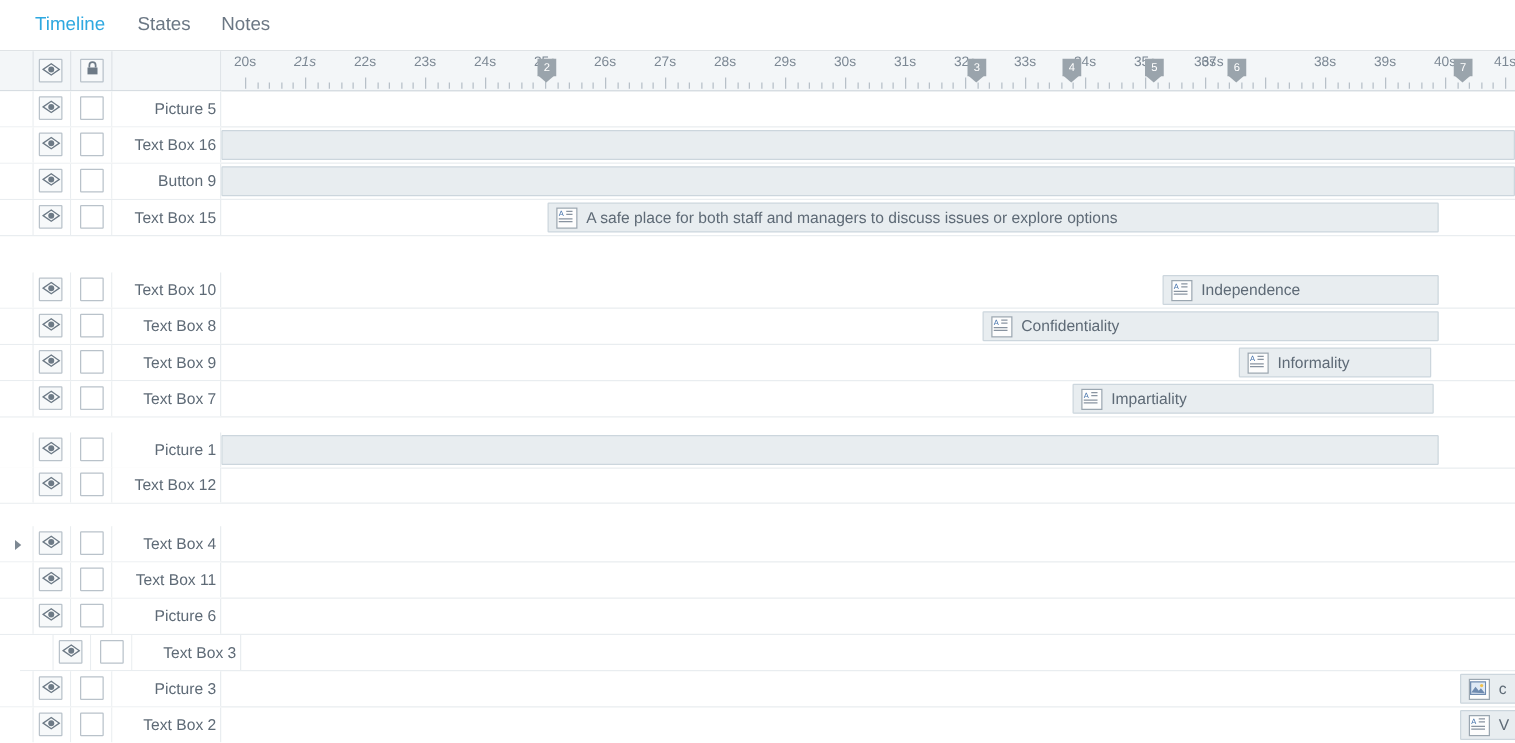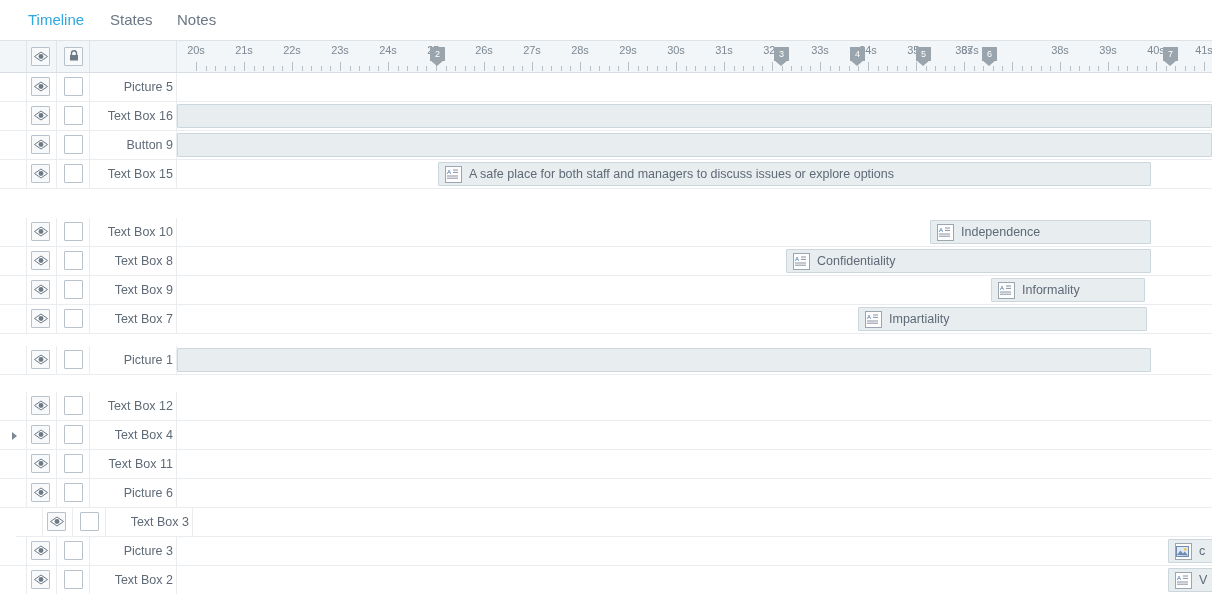--- a/index.html
+++ b/index.html
@@ -177,21 +177,21 @@
   </div>
 
   <div class="ruler">
       <div class="rtick major" style="left: 19px;"></div>
       <div class="rlabel" style="left: 19px;">20s</div>
       <div class="rtick minor" style="left: 28.6px;"></div>
       <div class="rtick minor" style="left: 38.2px;"></div>
       <div class="rtick minor" style="left: 47.8px;"></div>
       <div class="rtick minor" style="left: 57.4px;"></div>
       <div class="rtick major" style="left: 67px;"></div>
-      <div class="rlabel" style="left: 67px;">21s</div>
+      <div class="rlabel" style="left: 67px; font-style: italic;">21s</div>
       <div class="rtick minor" style="left: 76.6px;"></div>
       <div class="rtick minor" style="left: 86.2px;"></div>
       <div class="rtick minor" style="left: 95.8px;"></div>
       <div class="rtick minor" style="left: 105.4px;"></div>
       <div class="rtick major" style="left: 115px;"></div>
       <div class="rlabel" style="left: 115px;">22s</div>
       <div class="rtick minor" style="left: 124.6px;"></div>
       <div class="rtick minor" style="left: 134.2px;"></div>
       <div class="rtick minor" style="left: 143.8px;"></div>
       <div class="rtick minor" style="left: 153.4px;"></div>
@@ -527,21 +527,21 @@
               <path d="M1 5.5 L7.5 1 L14 5.5 L7.5 10 Z" fill="none" stroke="#6d7a86" stroke-width="1"></path>
               <circle cx="7.5" cy="5.5" r="2.4" fill="#6d7a86"></circle>
             </svg></span>
         </div>
         <div class="icon-box row-lock"></div>
         <div class="rowname">Picture 1</div>
         <div class="track">
           <div class="bar" style="left:0px;width:974px;"></div>
         </div>
       </div>
-      <div class="row" style="top: 319px; padding-left: 48px;">
+      <div class="row" style="top: 301px; padding-left: 48px;">
         <div class="cell c-expand"></div>
         <div class="cell c-eye"></div>
         <div class="cell c-lock"></div>
         <div class="cell c-name"></div>
         <div class="icon-box row-eye">
           <span class="eye-glyph"><svg width="15" height="11" viewBox="0 0 15 11">
               <path d="M1 5.5 L7.5 1 L14 5.5 L7.5 10 Z" fill="none" stroke="#6d7a86" stroke-width="1"></path>
               <circle cx="7.5" cy="5.5" r="2.4" fill="#6d7a86"></circle>
             </svg></span>
         </div>

